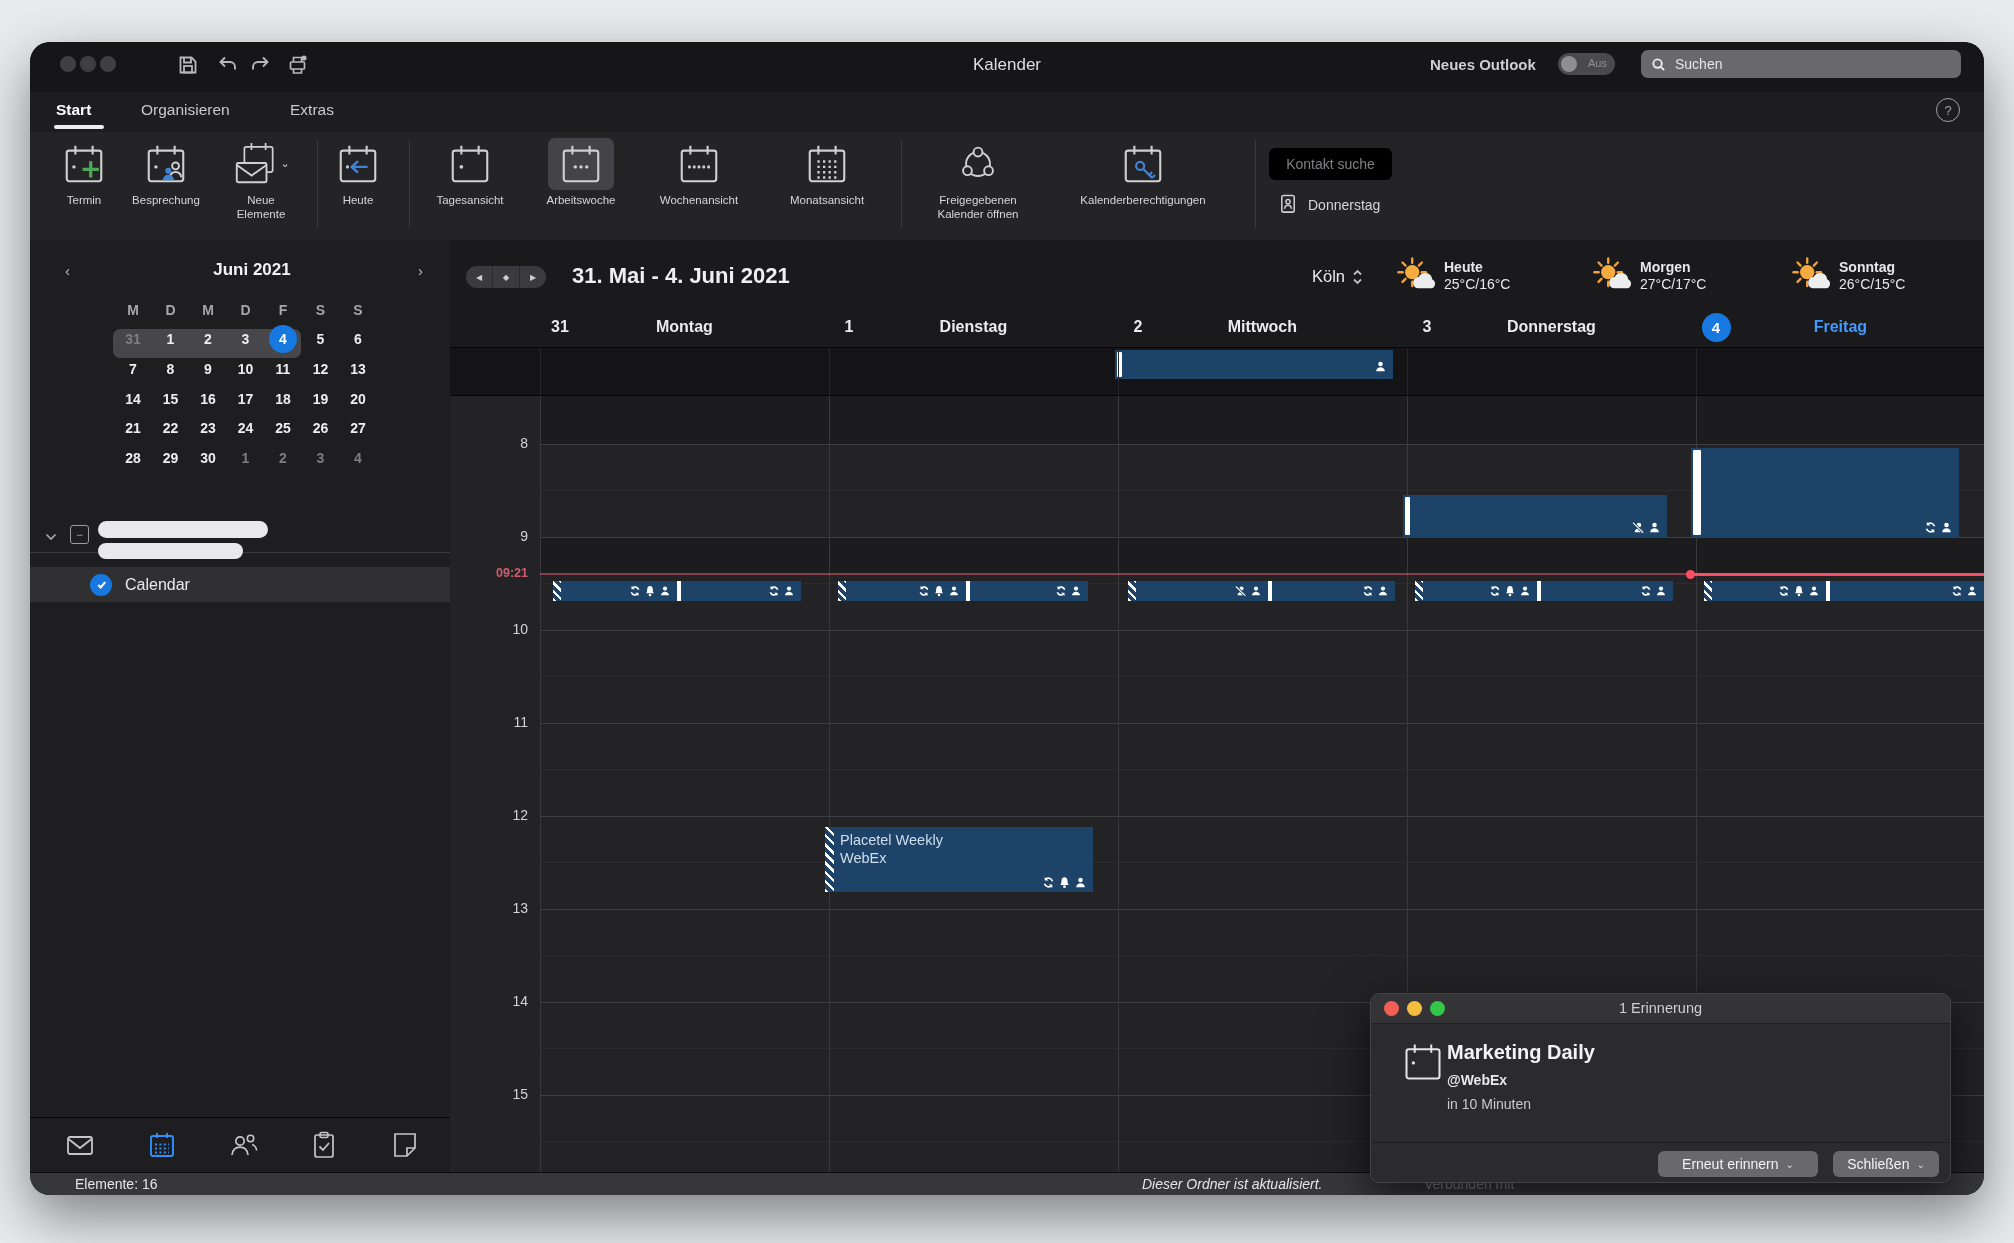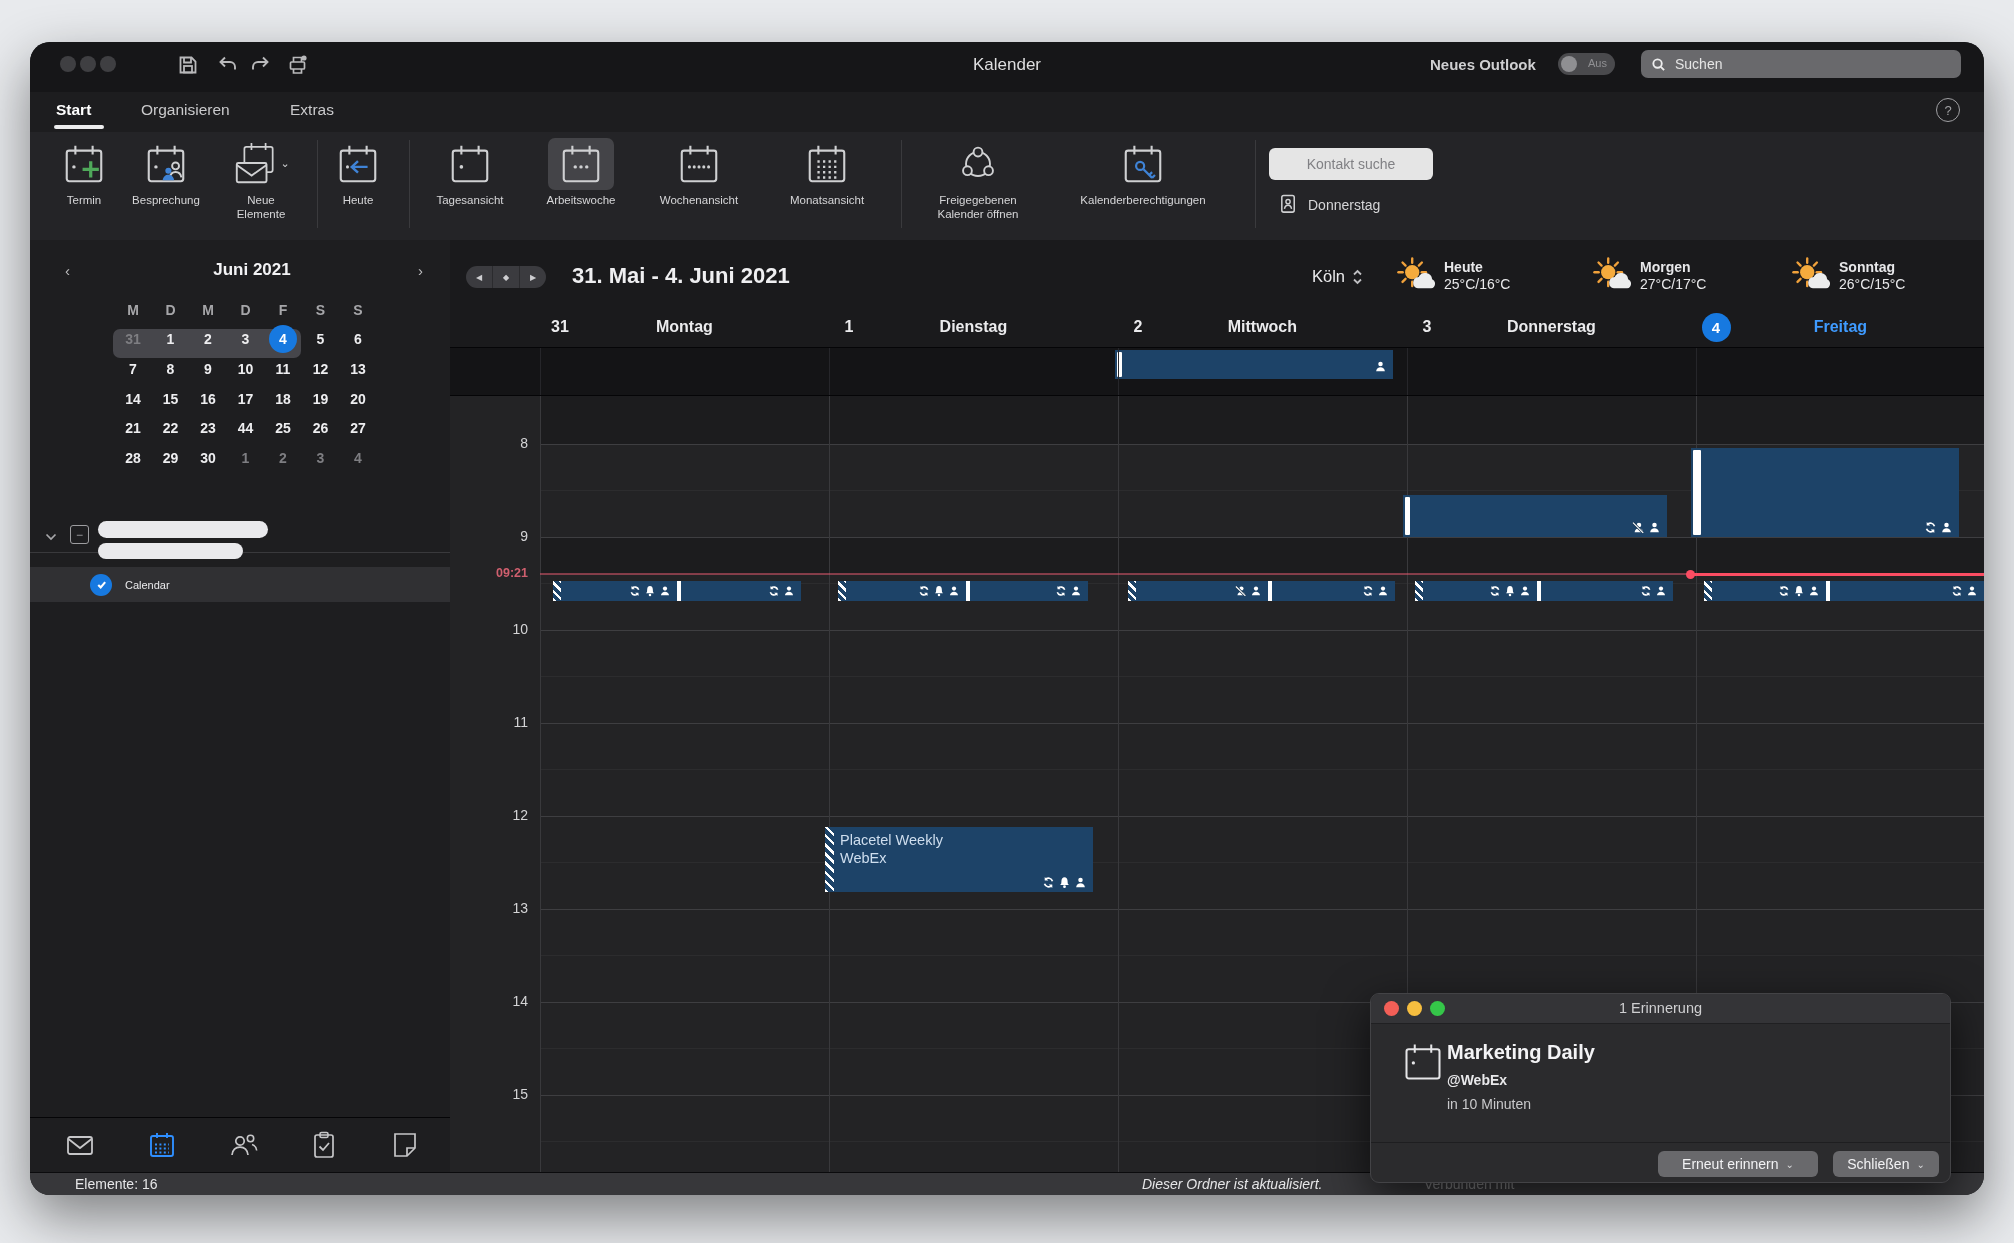--- a/index.html
+++ b/index.html
@@ -26,40 +26,40 @@
   .help{position:absolute;left:1906px;top:56px;width:22px;height:22px;border-radius:50%;border:1.6px solid #a0a0a3;color:#a0a0a3;font-size:13px;display:flex;align-items:center;justify-content:center;}
   
   .ribbon{position:absolute;left:0;top:90px;width:100%;height:108px;background:#242427;border-bottom:1px solid #0a0a0c;}
   .rdiv{position:absolute;top:8px;height:88px;width:1px;background:#3a3a3d;}
   .rbtn{position:absolute;top:6px;width:110px;display:flex;flex-direction:column;align-items:center;}
   .rbtn .icobox{padding:3px 10px;border-radius:7px;display:flex;align-items:flex-start;}
   .rbtn.selected .icobox{background:rgba(120,120,126,.38);}
   .rbtn svg.rico{width:46px;height:46px;color:#cfd0d2;}
   .rlabel{margin-top:3px;font-size:11.5px;line-height:14px;color:#d6d6d8;text-align:center;}
   .chev{color:#cfd0d2;font-size:11px;margin:16px 0 0 2px;}
-  .kontakt{position:absolute;left:1239px;top:16px;width:164px;height:32px;background:#e5e5e5;border-radius:6px;color:#808084;font-size:14px;display:flex;align-items:center;justify-content:center;}
+  .kontakt{position:absolute;left:1239px;top:16px;width:123px;height:32px;background:#000000;border-radius:6px;color:#808084;font-size:14px;display:flex;align-items:center;justify-content:center;}
   .adress{position:absolute;left:1248px;top:62px;display:flex;align-items:center;gap:9px;color:#d6d6d8;font-size:14px;}
   .adress svg{width:21px;height:21px;color:#cfd0d2;}
   
   .sidebar{position:absolute;left:0;top:198px;width:420px;height:932px;background:#1e1e20;border-right:1px solid #000;}
   .mc-nav{position:absolute;top:-12px;width:16px;height:16px;color:#bdbdbf;font-size:15px;}
   .mc-title{position:absolute;left:0;top:20px;width:420px;text-align:center;color:#f2f2f4;font-size:17px;font-weight:bold;margin-left:12px;}
   .mc-cell{position:absolute;width:38px;text-align:center;font-size:14px;font-weight:600;color:#eeeef0;}
   .mc-cell.dow{color:#a6a6a9;font-weight:600;}
   .mc-cell.muted{color:#7e7e82;}
   .mc-hl{position:absolute;left:83px;top:89px;width:188px;height:29px;background:#46464b;border-radius:7px;}
   .mc-today{position:absolute;width:28px;height:28px;border-radius:50%;background:#1779e0;color:#fff;display:flex;align-items:center;justify-content:center;font-size:14px;font-weight:600;}
   .mc-divider{position:absolute;left:0;top:312px;width:420px;height:1px;background:#39393c;}
   .acct-chevron{position:absolute;left:14px;top:290px;width:14px;height:14px;color:#a7a7aa;}
   .acct-minus{position:absolute;left:40px;top:285px;width:17px;height:17px;border:1.4px solid #9d9da0;border-radius:3px;color:#9d9da0;font-size:12px;display:flex;align-items:center;justify-content:center;}
   .pill{position:absolute;background:#e9e9ec;border-radius:9px;}
   .cal-row{position:absolute;left:0;top:327px;width:420px;height:35px;background:#303033;display:flex;align-items:center;}
   .checkbox{position:absolute;left:60px;width:22px;height:22px;border-radius:50%;background:#1779e0;display:flex;align-items:center;justify-content:center;}
   .checkbox svg{width:13px;height:13px;stroke:#fff;stroke-width:2.6;fill:none;}
-  .cal-label{position:absolute;left:95px;color:#eaeaec;font-size:11px;}
+  .cal-label{position:absolute;left:95px;color:#eaeaec;font-size:16px;}
   .modulebar{position:absolute;left:0;top:877px;width:420px;height:55px;border-top:1px solid #050507;display:flex;align-items:center;}
   .mod{position:absolute;width:30px;height:30px;color:#c6c6c8;top:12px;}
   .mod svg{width:30px;height:30px;}
   
   .statusbar{position:absolute;left:0;top:1130px;width:100%;height:23px;background:#37373a;border-top:1px solid #0b0b0d;font-size:14px;color:#e6e6e8;}
   .statusbar .s1{position:absolute;left:45px;top:3px;}
   .statusbar .s2{position:absolute;left:1112px;top:3px;font-style:italic;}
   .statusbar .s3{position:absolute;left:1394px;top:3px;opacity:.45;}
   
   .main-header{position:absolute;left:420px;top:198px;width:1534px;height:70px;background:#1a1a1c;}
@@ -364,21 +364,21 @@
         <div class="mc-cell" style="left:84px;top:150.6px">14</div>
         <div class="mc-cell" style="left:121.5px;top:150.6px">15</div>
         <div class="mc-cell" style="left:159px;top:150.6px">16</div>
         <div class="mc-cell" style="left:196.5px;top:150.6px">17</div>
         <div class="mc-cell" style="left:234px;top:150.6px">18</div>
         <div class="mc-cell" style="left:271.5px;top:150.6px">19</div>
         <div class="mc-cell" style="left:309px;top:150.6px">20</div>
         <div class="mc-cell" style="left:84px;top:180.4px">21</div>
         <div class="mc-cell" style="left:121.5px;top:180.4px">22</div>
         <div class="mc-cell" style="left:159px;top:180.4px">23</div>
-        <div class="mc-cell" style="left:196.5px;top:180.4px">44</div>
+        <div class="mc-cell" style="left:196.5px;top:180.4px">24</div>
         <div class="mc-cell" style="left:234px;top:180.4px">25</div>
         <div class="mc-cell" style="left:271.5px;top:180.4px">26</div>
         <div class="mc-cell" style="left:309px;top:180.4px">27</div>
         <div class="mc-cell" style="left:84px;top:210.2px">28</div>
         <div class="mc-cell" style="left:121.5px;top:210.2px">29</div>
         <div class="mc-cell" style="left:159px;top:210.2px">30</div>
         <div class="mc-cell muted" style="left:196.5px;top:210.2px">1</div>
         <div class="mc-cell muted" style="left:234px;top:210.2px">2</div>
         <div class="mc-cell muted" style="left:271.5px;top:210.2px">3</div>
         <div class="mc-cell muted" style="left:309px;top:210.2px">4</div>

